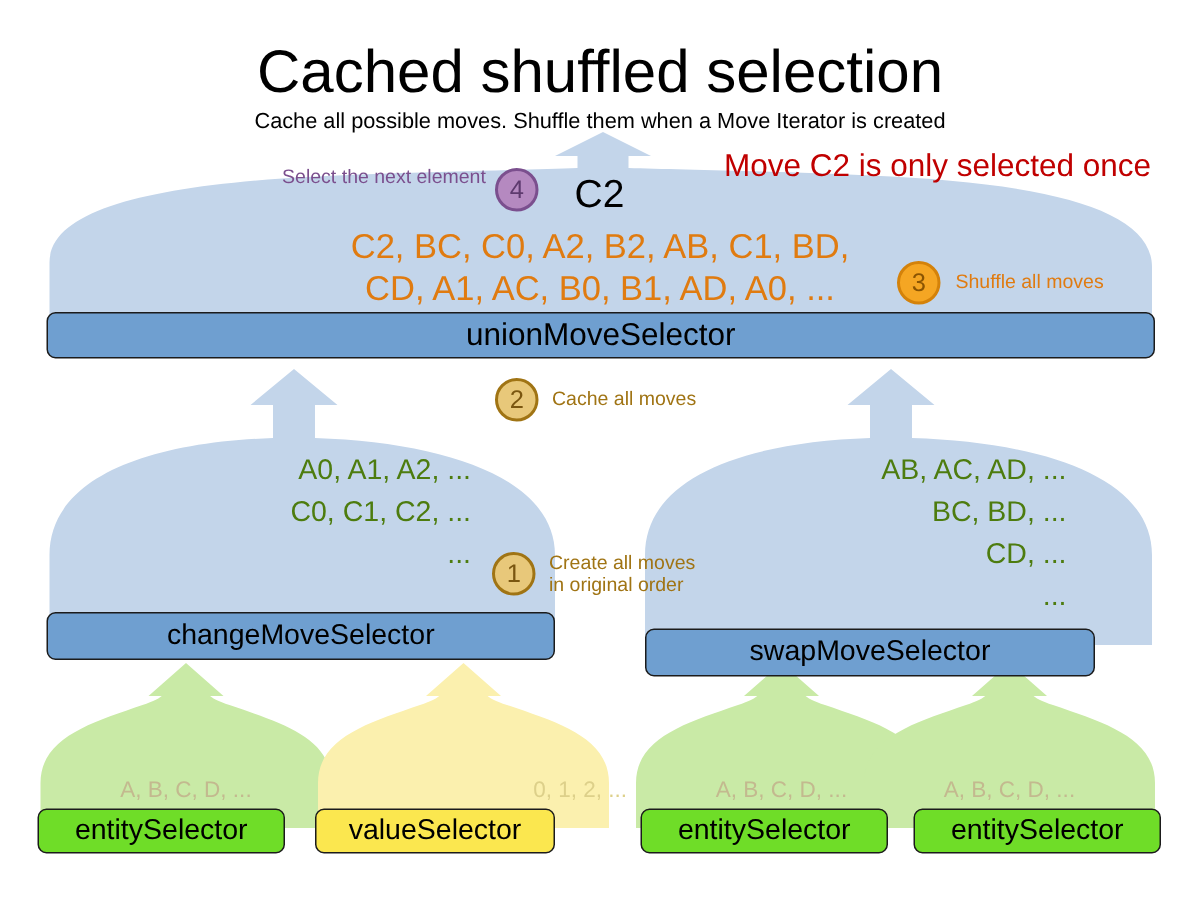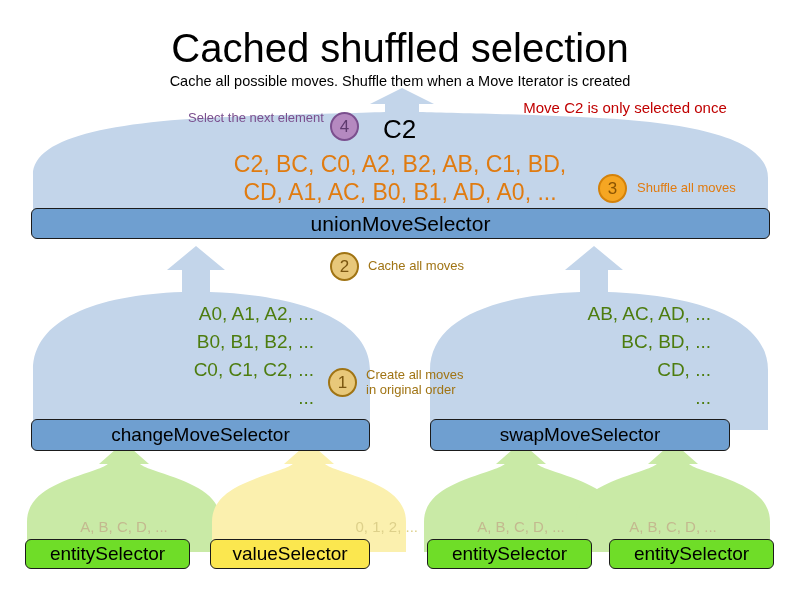--- a/index.html
+++ b/index.html
@@ -16,21 +16,21 @@
   .title{
     left:0;top:26px;width:800px;text-align:center;
     font-size:40px;color:#000;letter-spacing:0px;
   }
   .subtitle{
     left:0;top:73px;width:800px;text-align:center;
     font-size:14.5px;color:#000;
   }
   .warn{
     left:460px;top:99px;width:330px;text-align:center;
-    font-size:15px;color:#c00000;
+    font-size:21px;color:#c00000;
   }
 
   .note-purple{
     color:#7b4f8e;font-size:13px;text-align:center;line-height:15px;
     white-space:normal;
   }
   .note-orange{color:#e07b10;font-size:13px;line-height:15px;white-space:normal;}
   .note-gold{color:#a07414;font-size:13px;line-height:15px;white-space:normal;}
 
   .badge{
@@ -172,39 +172,38 @@
 
   <div class="bar bar-blue bar-lbl-lg" style="left:31px;top:208px;width:739px;height:31px;">
     <span>unionMoveSelector</span>
   </div>
 
   <div class="badge badge-gold" style="left:330px;top:252px;">2</div>
   <div class="txt note-gold" style="left:368px;top:258px;">Cache all moves</div>
 
   <div class="txt movelist-grey" style="left:90px;top:300px;width:224px;">
     <div>A0, A1, A2, ...</div>
-    <div>B0, B1, B2, ...</div>
     <div>C0, C1, C2, ...</div>
     <div>...</div>
   </div>
 
   <div class="txt movelist-grey" style="left:487px;top:300px;width:224px;">
     <div>AB, AC, AD, ...</div>
     <div>BC, BD, ...</div>
     <div>CD, ...</div>
     <div>...</div>
   </div>
 
   <div class="badge badge-gold" style="left:328px;top:368px;">1</div>
   <div class="txt note-gold" style="left:366px;top:367px;width:120px;">
     <div>Create all moves</div>
     <div>in original order</div>
   </div>
 
-  <div class="bar bar-blue bar-lbl-md" style="left:31px;top:419px;width:339px;height:32px;">
+  <div class="bar bar-blue bar-lbl-md" style="left:31px;top:408px;width:339px;height:32px;">
     <span>changeMoveSelector</span>
   </div>
   <div class="bar bar-blue bar-lbl-md" style="left:430px;top:419px;width:300px;height:32px;">
     <span>swapMoveSelector</span>
   </div>
 
   <div class="txt movelist-small" style="left:27px;top:518px;width:194px;text-align:center;">A, B, C, D, ...</div>
   <div class="txt movelist-small yellow" style="left:212px;top:518px;width:206px;text-align:right;">0, 1, 2, ...</div>
   <div class="txt movelist-small" style="left:424px;top:518px;width:194px;text-align:center;">A, B, C, D, ...</div>
   <div class="txt movelist-small" style="left:576px;top:518px;width:194px;text-align:center;">A, B, C, D, ...</div>

